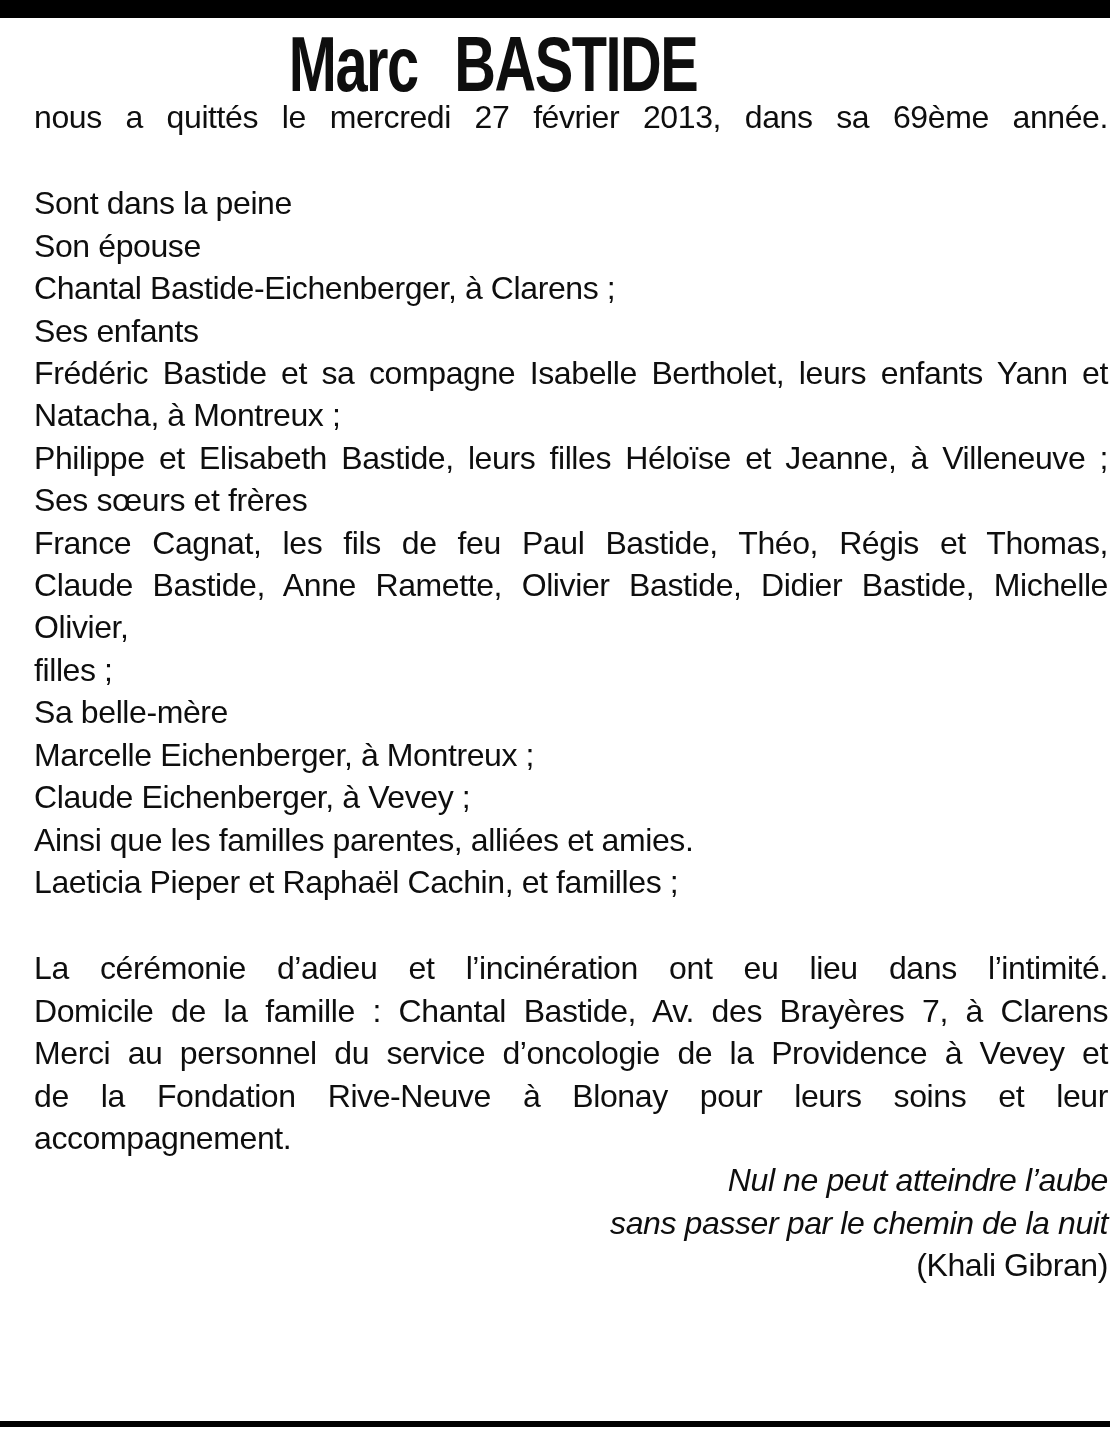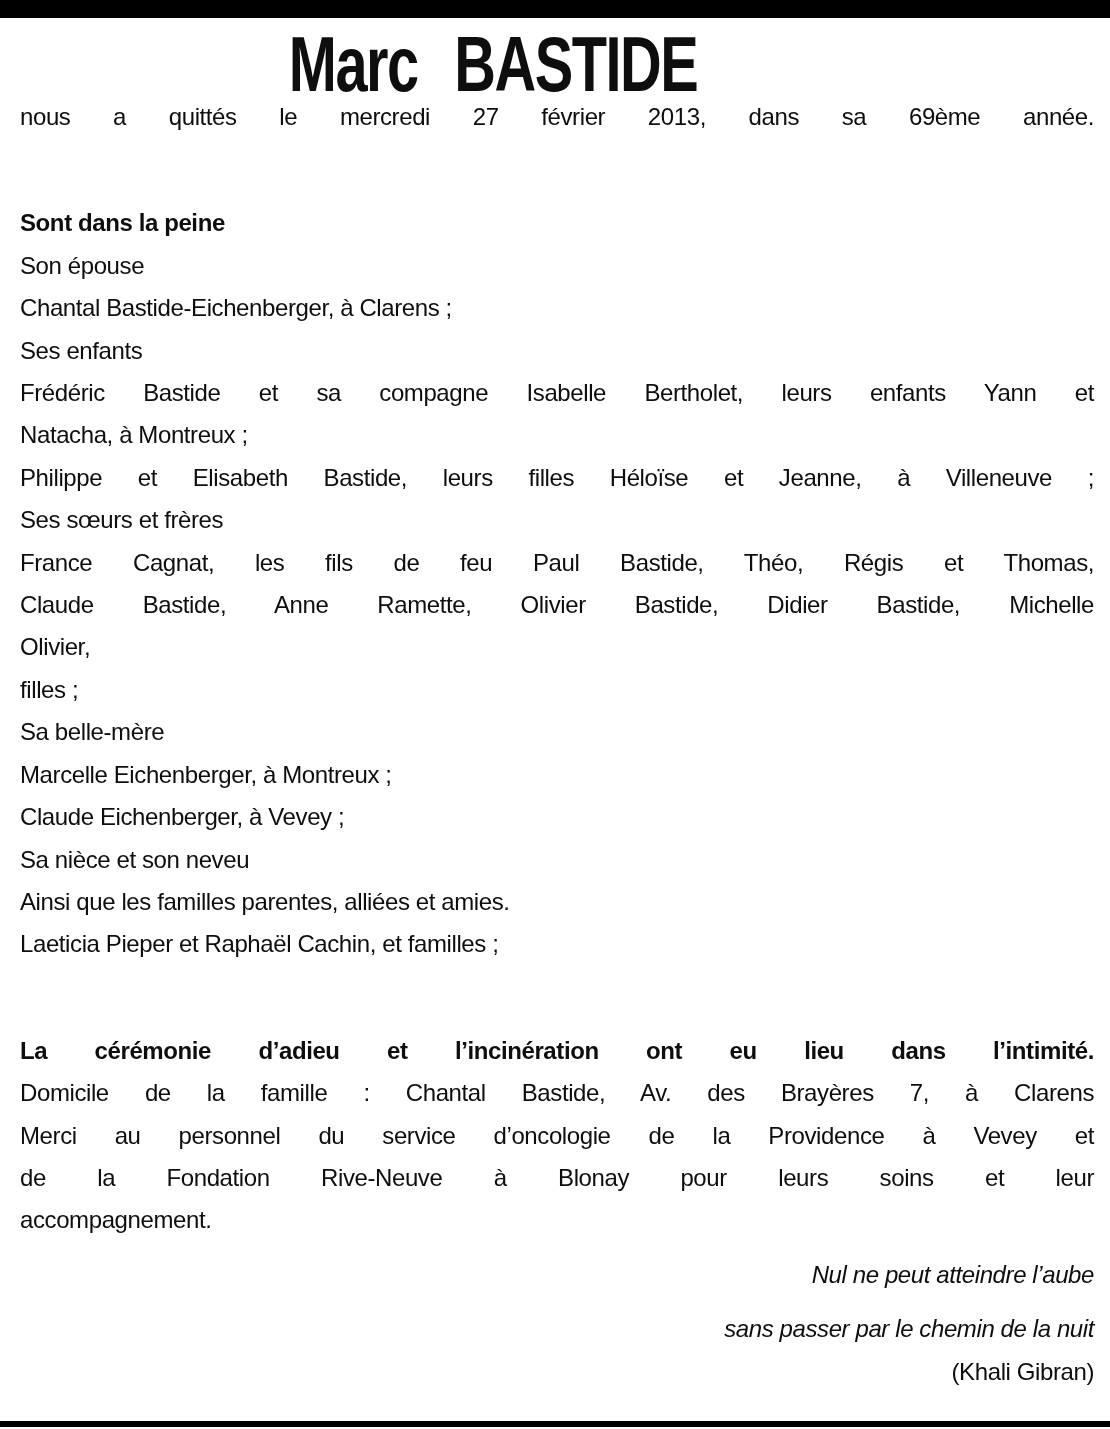--- a/index.html
+++ b/index.html
@@ -43,37 +43,37 @@
     font-size: 78px;
     font-weight: bold;
     letter-spacing: -2px;
     word-spacing: 30px;
     transform: scaleX(0.74);
     transform-origin: 50% 50%;
   }
   .notice-body {
     position: absolute;
     top: 96px;
-    left: 20px;
+    left: 34px;
     width: 1074px;
-    font-size: 24px;
+    font-size: 32px;
     line-height: 42.4px;
     letter-spacing: -0.4px;
   }
   .line { min-height: 42.4px; }
   .line.left { text-align: left; }
   .line.fill {
     text-align: justify;
     -moz-text-align-last: justify;
     text-align-last: justify;
     text-justify: inter-word;
   }
   .line.right { text-align: right; }
-  .line.italic { font-style: italic; margin-top: 12px; }
-  .line.gap { margin-top: 64px; font-weight: bold; }
+  .line.italic { font-style: italic; }
+  .line.gap { margin-top: 44px; }
 </style>
 </head>
 <body>
 
 <div class="top-bar"></div>
 
 <h1 class="title"><span class="title-inner">Marc BASTIDE</span></h1>
 
 <div class="notice-body" id="body-lines">
     <div class="line fill">nous a quittés le mercredi 27 février 2013, dans sa 69ème année.</div>
@@ -85,21 +85,20 @@
     <div class="line left">Natacha, à Montreux ;</div>
     <div class="line fill">Philippe et Elisabeth Bastide, leurs filles Héloïse et Jeanne, à Villeneuve ;</div>
     <div class="line left">Ses sœurs et frères</div>
     <div class="line fill">France Cagnat, les fils de feu Paul Bastide, Théo, Régis et Thomas,</div>
     <div class="line fill">Claude Bastide, Anne Ramette, Olivier Bastide, Didier Bastide, Michelle</div>
     <div class="line left">Olivier,</div>
     <div class="line left">filles ;</div>
     <div class="line left">Sa belle-mère</div>
     <div class="line left">Marcelle Eichenberger, à Montreux ;</div>
     <div class="line left">Claude Eichenberger, à Vevey ;</div>
-    <div class="line left">Sa nièce et son neveu</div>
     <div class="line left">Ainsi que les familles parentes, alliées et amies.</div>
     <div class="line left">Laeticia Pieper et Raphaël Cachin, et familles ;</div>
     <div class="line fill gap">La cérémonie d’adieu et l’incinération ont eu lieu dans l’intimité.</div>
     <div class="line fill">Domicile de la famille : Chantal Bastide, Av. des Brayères 7, à Clarens</div>
     <div class="line fill">Merci au personnel du service d’oncologie de la Providence à Vevey et</div>
     <div class="line fill">de la Fondation Rive-Neuve à Blonay pour leurs soins et leur</div>
     <div class="line left">accompagnement.</div>
     <div class="line right italic">Nul ne peut atteindre l’aube</div>
     <div class="line right italic">sans passer par le chemin de la nuit</div>
     <div class="line right">(Khali Gibran)</div>

